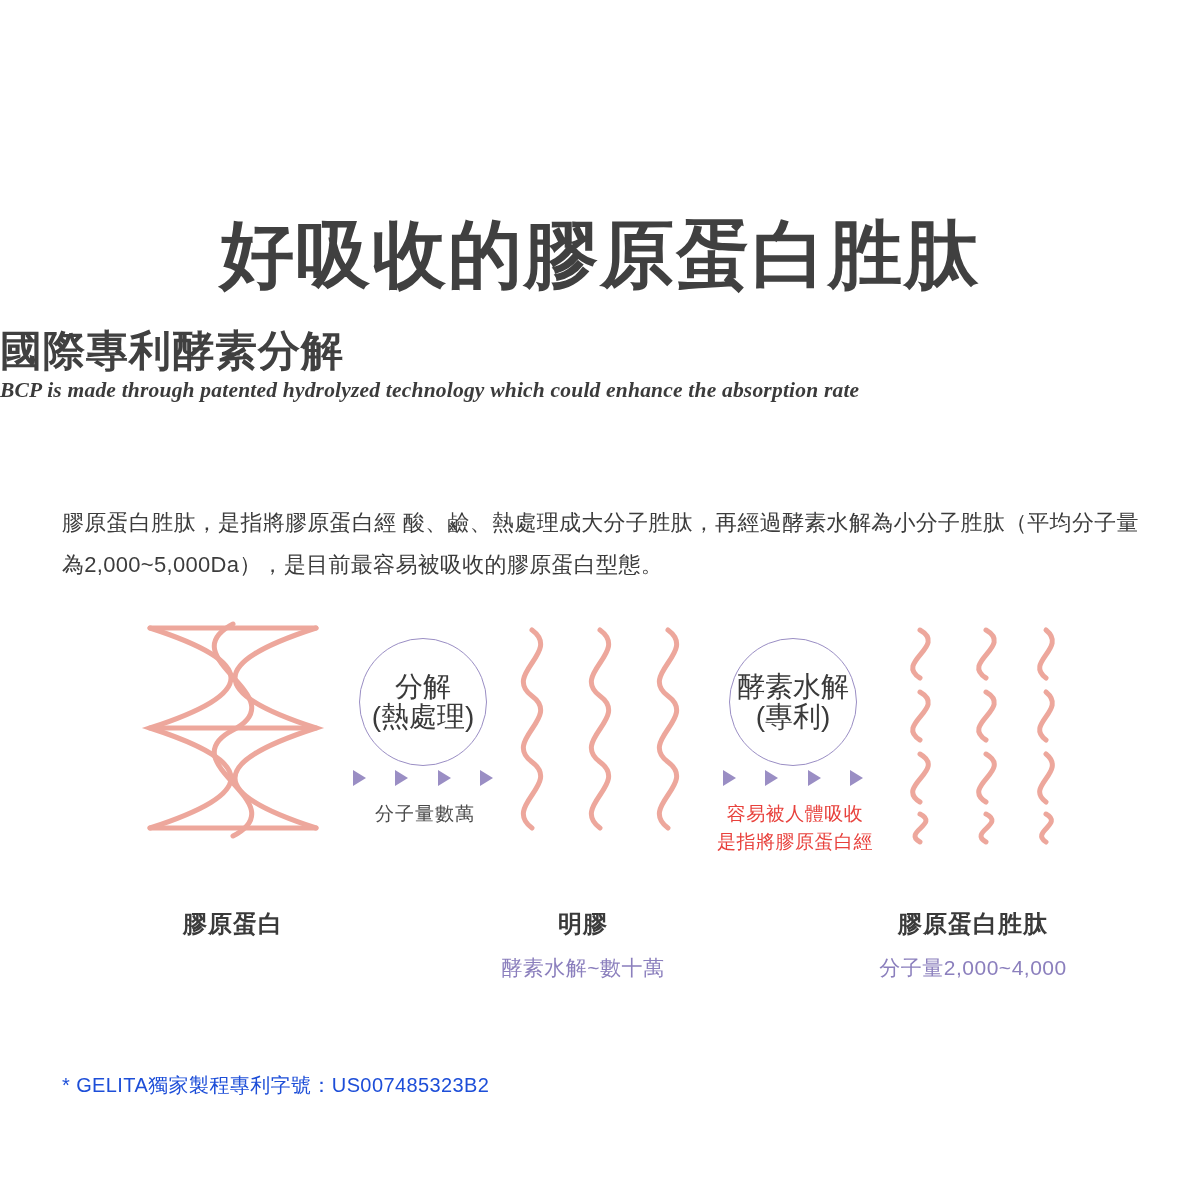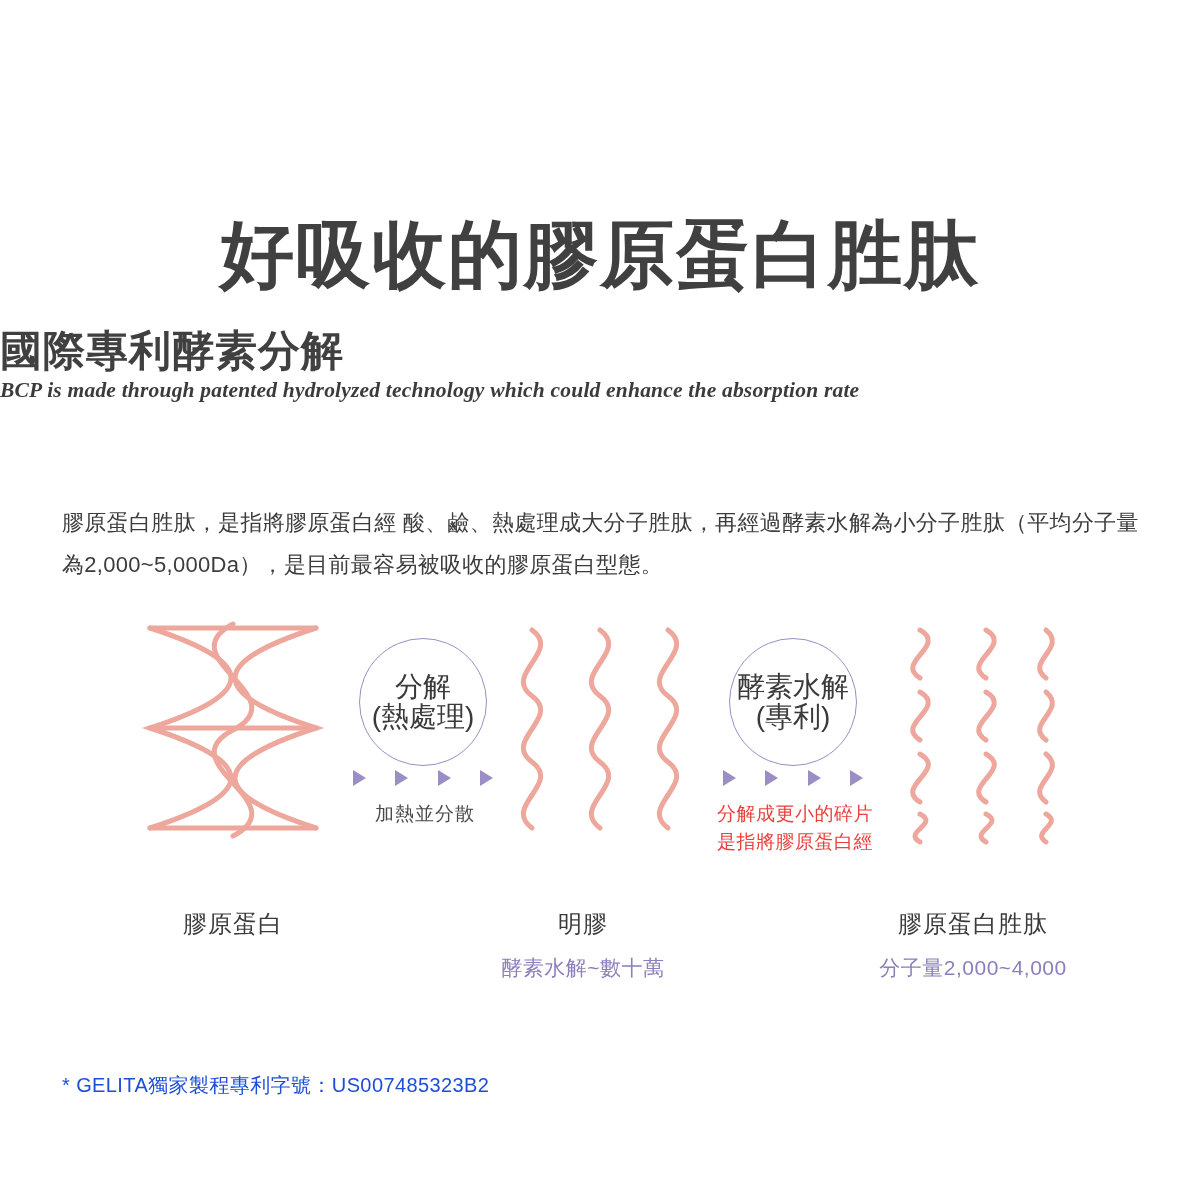--- a/index.html
+++ b/index.html
@@ -150,21 +150,21 @@
   }
 
   
   .stage-label {
     position: absolute;
     text-align: center;
     width: 330px;
   }
   .stage-label .name {
     font-size: 24px;
-    font-weight: normal;
+    font-weight: bold;
     color: #3a3a3a;
     letter-spacing: 1px;
   }
   .stage-label .weight {
     margin-top: 14px;
     font-size: 21px;
     color: #8b7fbd;
     letter-spacing: 0.5px;
   }
   .label-1 { left: 68px; top: 290px; }
@@ -211,21 +211,21 @@
       <div class="circle">
         <span>分解</span>
         <span>(熱處理)</span>
       </div>
       <div class="arrows">
         <span class="arrow"></span>
         <span class="arrow"></span>
         <span class="arrow"></span>
         <span class="arrow"></span>
       </div>
-      <div class="conv-note">加熱並分散</div>
+      <div class="conv-note">分子量數萬</div>
     </div>
 
     <div class="stage stage-2">
       <svg width="180" height="235" viewBox="0 0 180 235" aria-hidden="true">
         <g fill="none" stroke="#eda79c" stroke-width="5" stroke-linecap="round">
           <path d="M22,12 C52,34 -8,56 22,78 C52,100 -8,122 22,144 C52,166 -8,188 22,210"></path>
           <path d="M90,12 C120,34 60,56 90,78 C120,100 60,122 90,144 C120,166 60,188 90,210"></path>
           <path d="M158,12 C188,34 128,56 158,78 C188,100 128,122 158,144 C188,166 128,188 158,210"></path>
         </g>
       </svg>
@@ -236,21 +236,21 @@
         <span>酵素水解</span>
         <span>(專利)</span>
       </div>
       <div class="arrows">
         <span class="arrow"></span>
         <span class="arrow"></span>
         <span class="arrow"></span>
         <span class="arrow"></span>
       </div>
       <div class="conv-note red">
-        <div>分解成更小的碎片</div>
+        <div>容易被人體吸收</div>
         <div>是指將膠原蛋白經</div>
       </div>
     </div>
 
     <div class="stage stage-3">
       <svg width="180" height="235" viewBox="0 0 180 235" aria-hidden="true">
         <g fill="none" stroke="#eda79c" stroke-width="5" stroke-linecap="round">
           <path d="M30,12 C58,28 4,44 30,60"></path>
           <path d="M30,74 C58,90 4,106 30,122"></path>
           <path d="M30,136 C58,152 4,168 30,184"></path>

